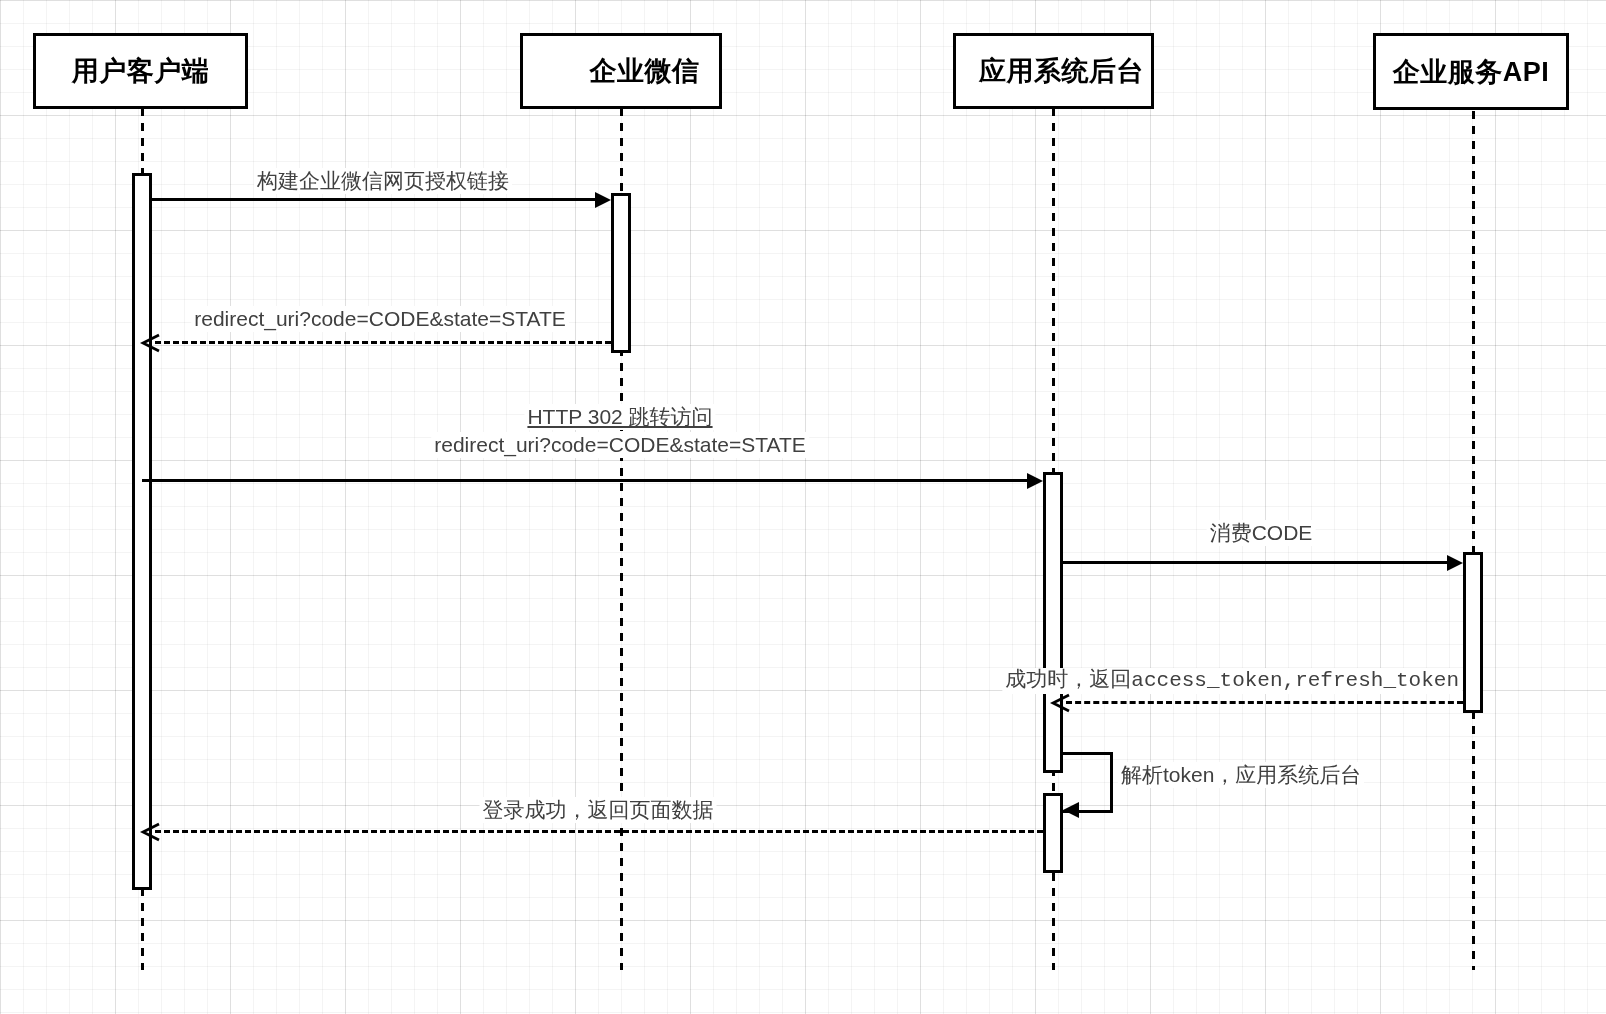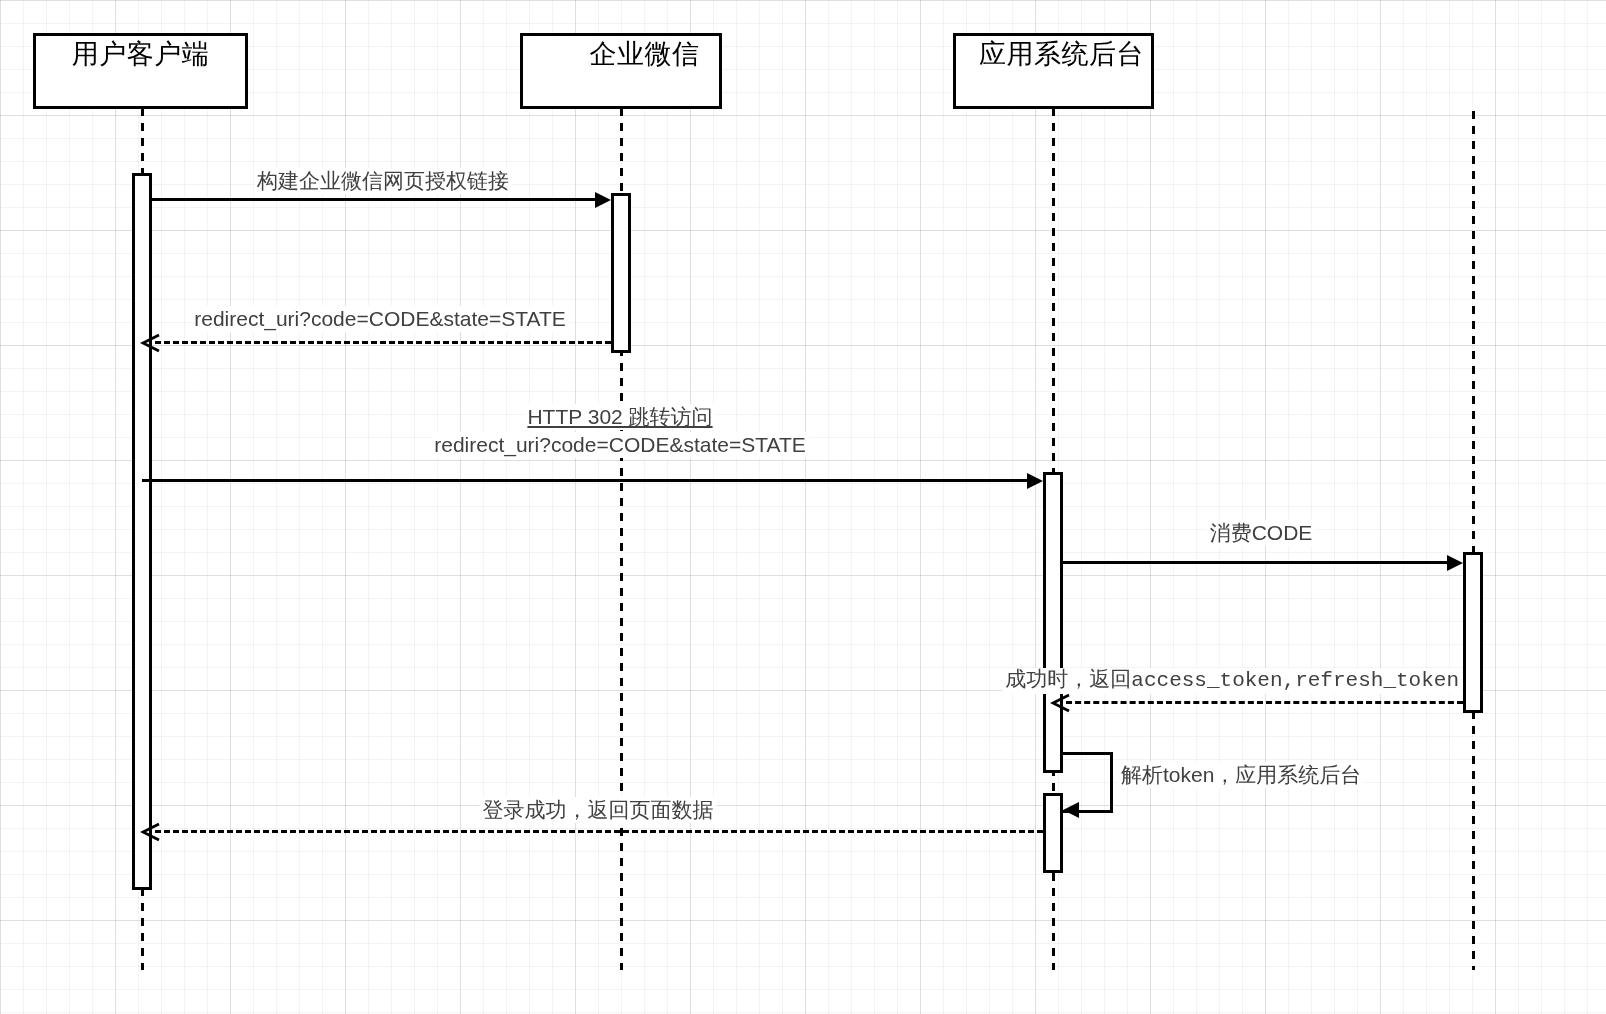--- a/index.html
+++ b/index.html
@@ -8,22 +8,22 @@
     position:relative;width:1606px;height:1014px;overflow:hidden;
     background-color:#ffffff;
     background-image:
       repeating-linear-gradient(to right, rgba(0,0,0,0.085) 0 1px, transparent 1px 115px),
       repeating-linear-gradient(to bottom, rgba(0,0,0,0.085) 0 1px, transparent 1px 115px),
       repeating-linear-gradient(to right, rgba(0,0,0,0.045) 0 1px, transparent 1px 23px),
       repeating-linear-gradient(to bottom, rgba(0,0,0,0.045) 0 1px, transparent 1px 23px);
   }
   .pbox{
     position:absolute;box-sizing:border-box;border:3px solid #000;background:#fff;
-    display:flex;justify-content:center;
-    font-size:27px;font-weight:400;color:#000;z-index:4;letter-spacing:0.5px;
+    display:flex;align-items:center;justify-content:center;
+    font-size:27px;font-weight:700;color:#000;z-index:4;letter-spacing:0.5px;
   }
   .lifeline{
     position:absolute;width:3px;z-index:1;
     background:repeating-linear-gradient(to bottom,#000 0 8px,transparent 8px 15px);
   }
   .abar{
     position:absolute;box-sizing:border-box;width:20px;border:3px solid #000;background:#fff;z-index:2;
   }
   .mline{position:absolute;height:0;border-top:3px solid #000;z-index:3;}
   .mline.dashed{border-top-style:dashed;}
@@ -50,20 +50,23 @@
   <div class="lifeline" style="left:1471.5px;top:111px;height:859px;"></div>
 
   <div class="pbox" style="left:33px;top:33px;width:215px;height:76px;">
     <span>用户客户端</span>
   </div>
   <div class="pbox" style="left:520px;top:33px;width:202px;height:76px;padding-left:47px;">
     <span>企业微信</span>
   </div>
   <div class="pbox" style="left:953px;top:33px;width:201px;height:76px;padding-left:16px;">
     <span>应用系统后台</span>
+  </div>
+  <div class="pbox" style="left:1373px;top:33px;width:196px;height:77px;">
+    <span>企业服务API</span>
   </div>
 
   <div class="abar" style="left:132px;top:173px;height:717px;"></div>
   <div class="abar" style="left:611px;top:193px;height:160px;"></div>
   <div class="abar" style="left:1043px;top:472px;height:301px;"></div>
   <div class="abar" style="left:1043px;top:793px;height:80px;"></div>
   <div class="abar" style="left:1463px;top:552px;height:161px;"></div>
 
   <div class="mline" style="left:152px;top:198px;width:447px;"></div>
   <span class="ahead" style="left:594px;top:190px;">

